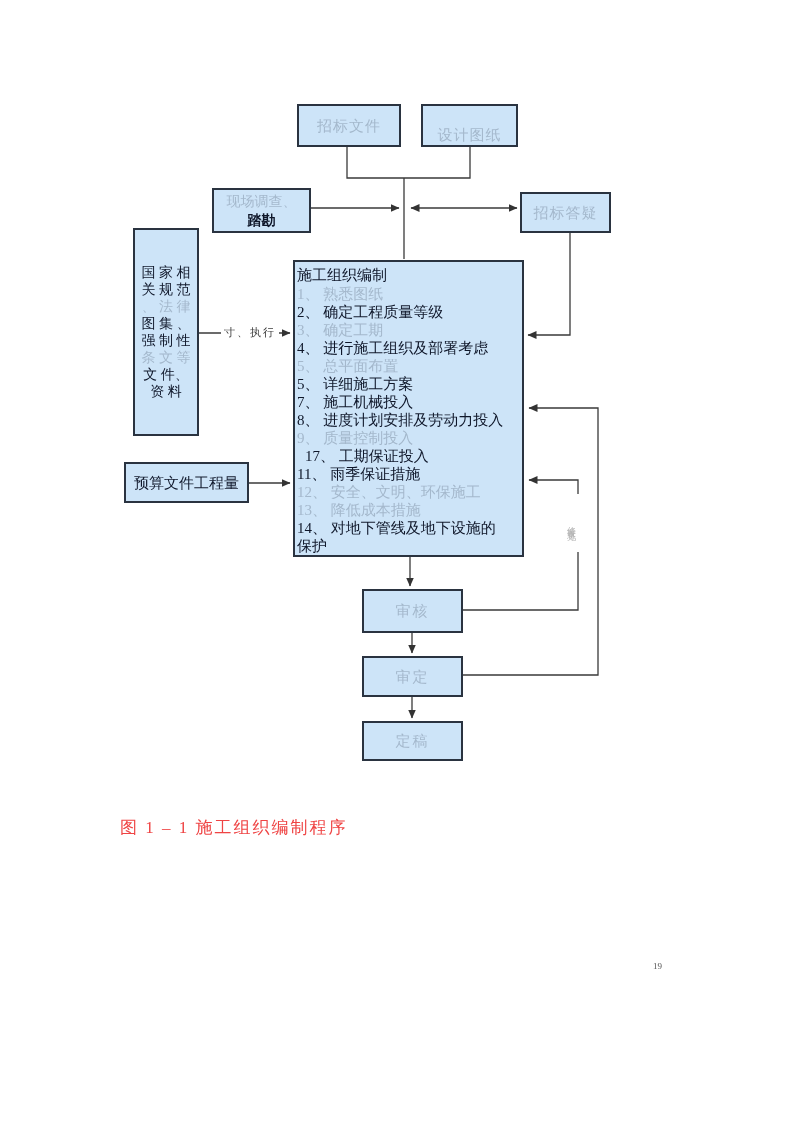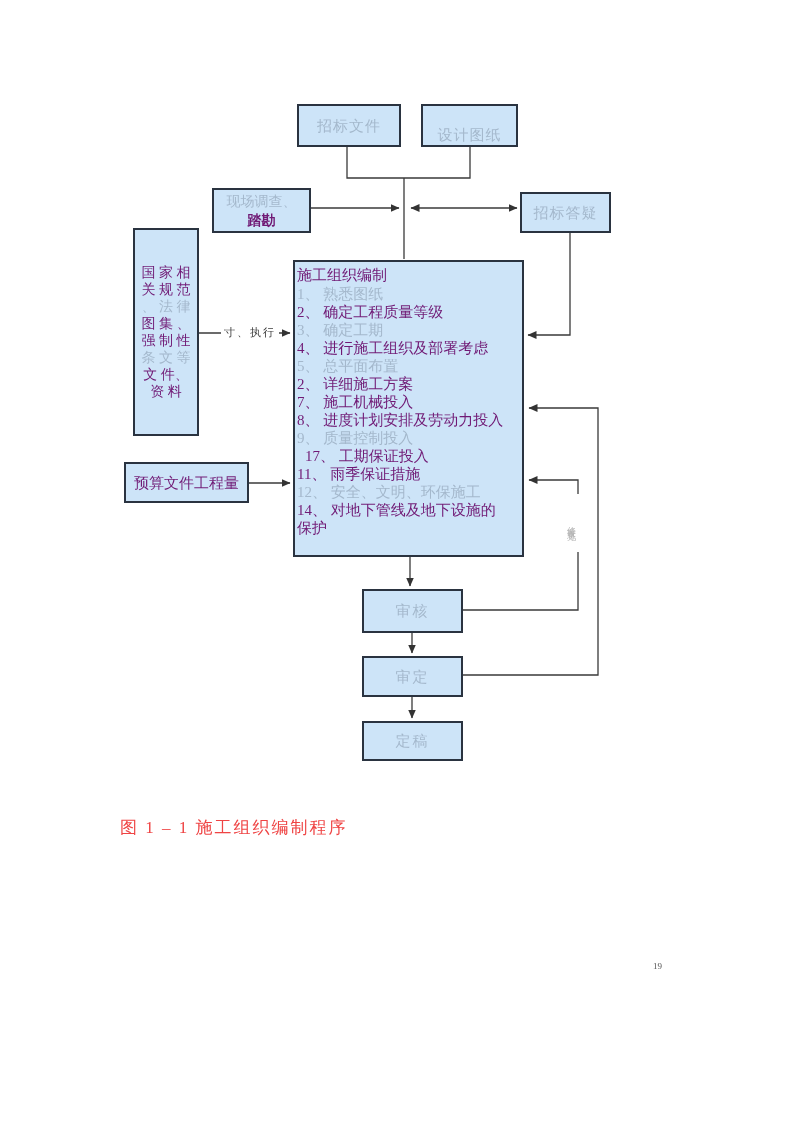--- a/index.html
+++ b/index.html
@@ -9,21 +9,21 @@
     font-family:"Liberation Serif","DejaVu Serif",serif; color:#1c1c1c;
     overflow:hidden; margin:0 auto;
   }
   svg.connectors { position:absolute; left:0; top:0; pointer-events:none; }
   .box {
     position:absolute; background:#cde4f8; border:2px solid #2a3340;
     display:flex; flex-direction:column; align-items:center; justify-content:center;
     text-align:center; font-size:15px; line-height:20px;
   }
   .dim { color:#a4b8cc; }
-  .dark { color:#701a75; }
+  .dark { color:#0f172a; }
   .bold { font-weight:bold; }
   
   .box.tall { justify-content:flex-start; padding-top:34px; font-size:14px; line-height:17px; }
   .box.tall .li { white-space:pre;text-align:right; }
   
   .box.main {
     align-items:flex-start; justify-content:flex-start; text-align:left;
     padding:3px 2px 0 2px; font-size:15px; line-height:18px;
   }
   .box.main .title { font-size:15px; line-height:20px; }
@@ -117,27 +117,28 @@
     </div>
 
   <div class="box main" style="left:293px; top:260px; width:231px; height:297px;">
     <div class="title dark">施工组织编制</div>
     <div>
         <div class="li dim">1、 熟悉图纸</div>
         <div class="li dark">2、 确定工程质量等级</div>
         <div class="li dim">3、 确定工期</div>
         <div class="li dark">4、 进行施工组织及部署考虑</div>
         <div class="li dim">5、 总平面布置</div>
-        <div class="li dark">2、 详细施工方案</div>
+        <div class="li dark">5、 详细施工方案</div>
         <div class="li dark">7、 施工机械投入</div>
         <div class="li dark">8、 进度计划安排及劳动力投入</div>
         <div class="li dim">9、 质量控制投入</div>
         <div class="li dark ind">17、 工期保证投入</div>
         <div class="li dark">11、 雨季保证措施</div>
         <div class="li dim">12、 安全、文明、环保施工</div>
+        <div class="li dim">13、 降低成本措施</div>
         <div class="li dark">14、 对地下管线及地下设施的
 保护</div>
       </div>
   </div>
 
   <div class="box dark" style="left:124px; top:462px; width:125px; height:41px;">
     <span>预算文件工程量</span>
   </div>
 
   <div class="box dim" style="left:362px; top:589px; width:101px; height:44px; letter-spacing:2px;">

